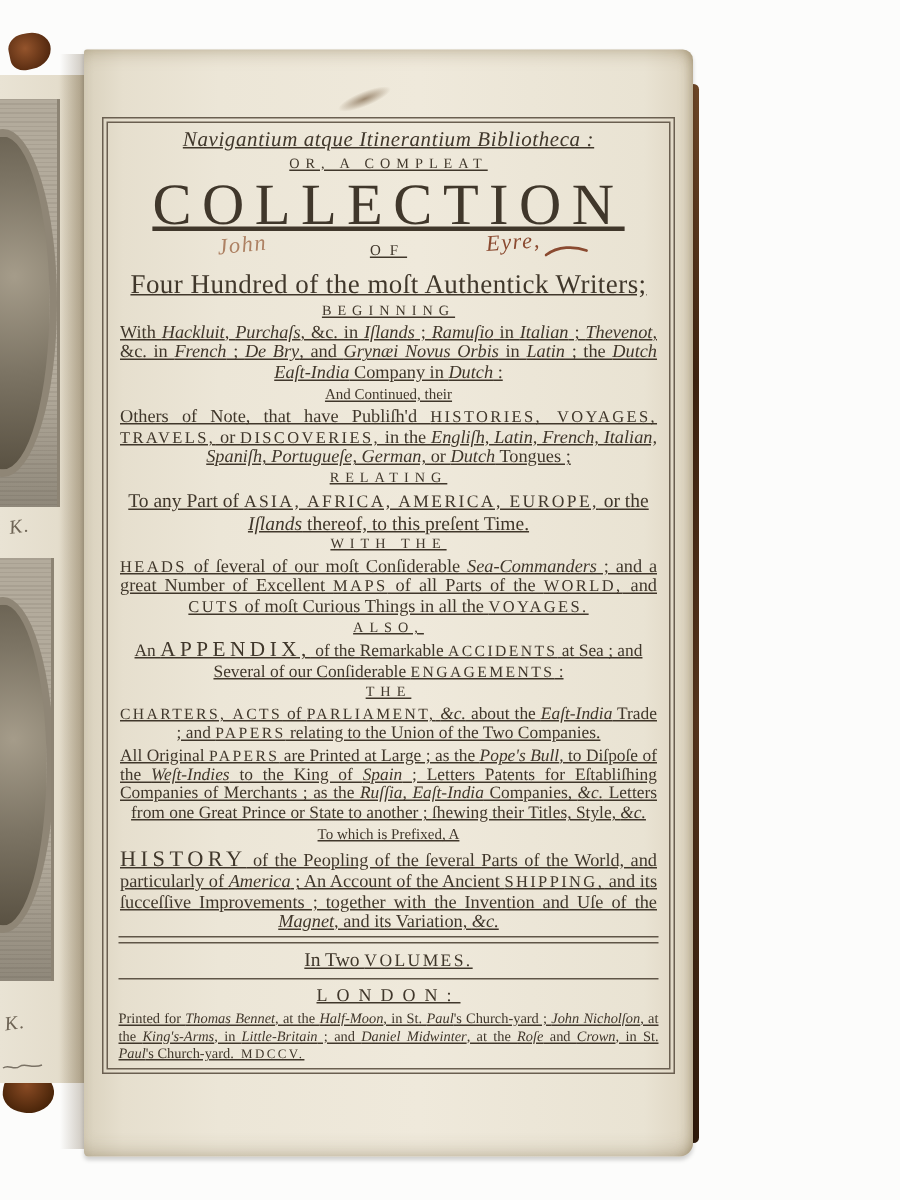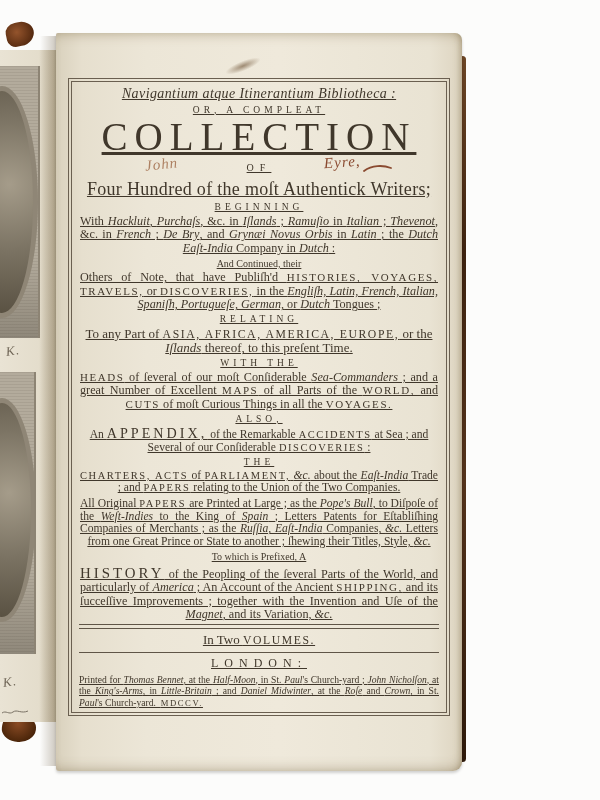--- a/index.html
+++ b/index.html
@@ -161,21 +161,21 @@
         <div class="t-label">RELATING</div>
 
         <div class="para para-c">To any Part of <span class="sp">ASIA, AFRICA, AMERICA, EUROPE,</span> or the <i>Iſlands</i> thereof, to this preſent Time.</div>
 
         <div class="t-label">WITH THE</div>
 
         <div class="para"><span class="sp">HEADS</span> of ſeveral of our moſt Conſiderable <i>Sea-Commanders</i> ; and a great Number of Excellent <span class="sp">MAPS</span> of all Parts of the <span class="sp">WORLD,</span> and <span class="sp">CUTS</span> of moſt Curious Things in all the <span class="sp">VOYAGES.</span></div>
 
         <div class="t-label">ALSO,</div>
 
-        <div class="para para-c para-sm">An <span class="sp big">APPENDIX,</span> of the Remarkable <span class="sp">ACCIDENTS</span> at Sea ; and Several of our Conſiderable <span class="sp">DISCOVERIES</span> :</div>
+        <div class="para para-c para-sm">An <span class="sp big">APPENDIX,</span> of the Remarkable <span class="sp">ACCIDENTS</span> at Sea ; and Several of our Conſiderable <span class="sp">ENGAGEMENTS</span> :</div>
 
         <div class="t-label">THE</div>
 
         <div class="para para-sm"><span class="sp">CHARTERS, ACTS</span> of <span class="sp">PARLIAMENT,</span> <i>&amp;c.</i> about the <i>Eaſt-India</i> Trade ; and <span class="sp">PAPERS</span> relating to the Union of the Two Companies.</div>
 
 
         <div class="para para-sm">All Original <span class="sp">PAPERS</span> are Printed at Large ; as the <i>Pope's Bull</i>, to Diſpoſe of the <i>Weſt-Indies</i> to the King of <i>Spain</i> ; Letters Patents for Eſtabliſhing Companies of Merchants ; as the <i>Ruſſia, Eaſt-India</i> Companies, <i>&amp;c.</i> Letters from one Great Prince or State to another ; ſhewing their Titles, Style, <i>&amp;c.</i></div>
 
         <div class="t-tiny">To which is Prefixed, A</div>
 

